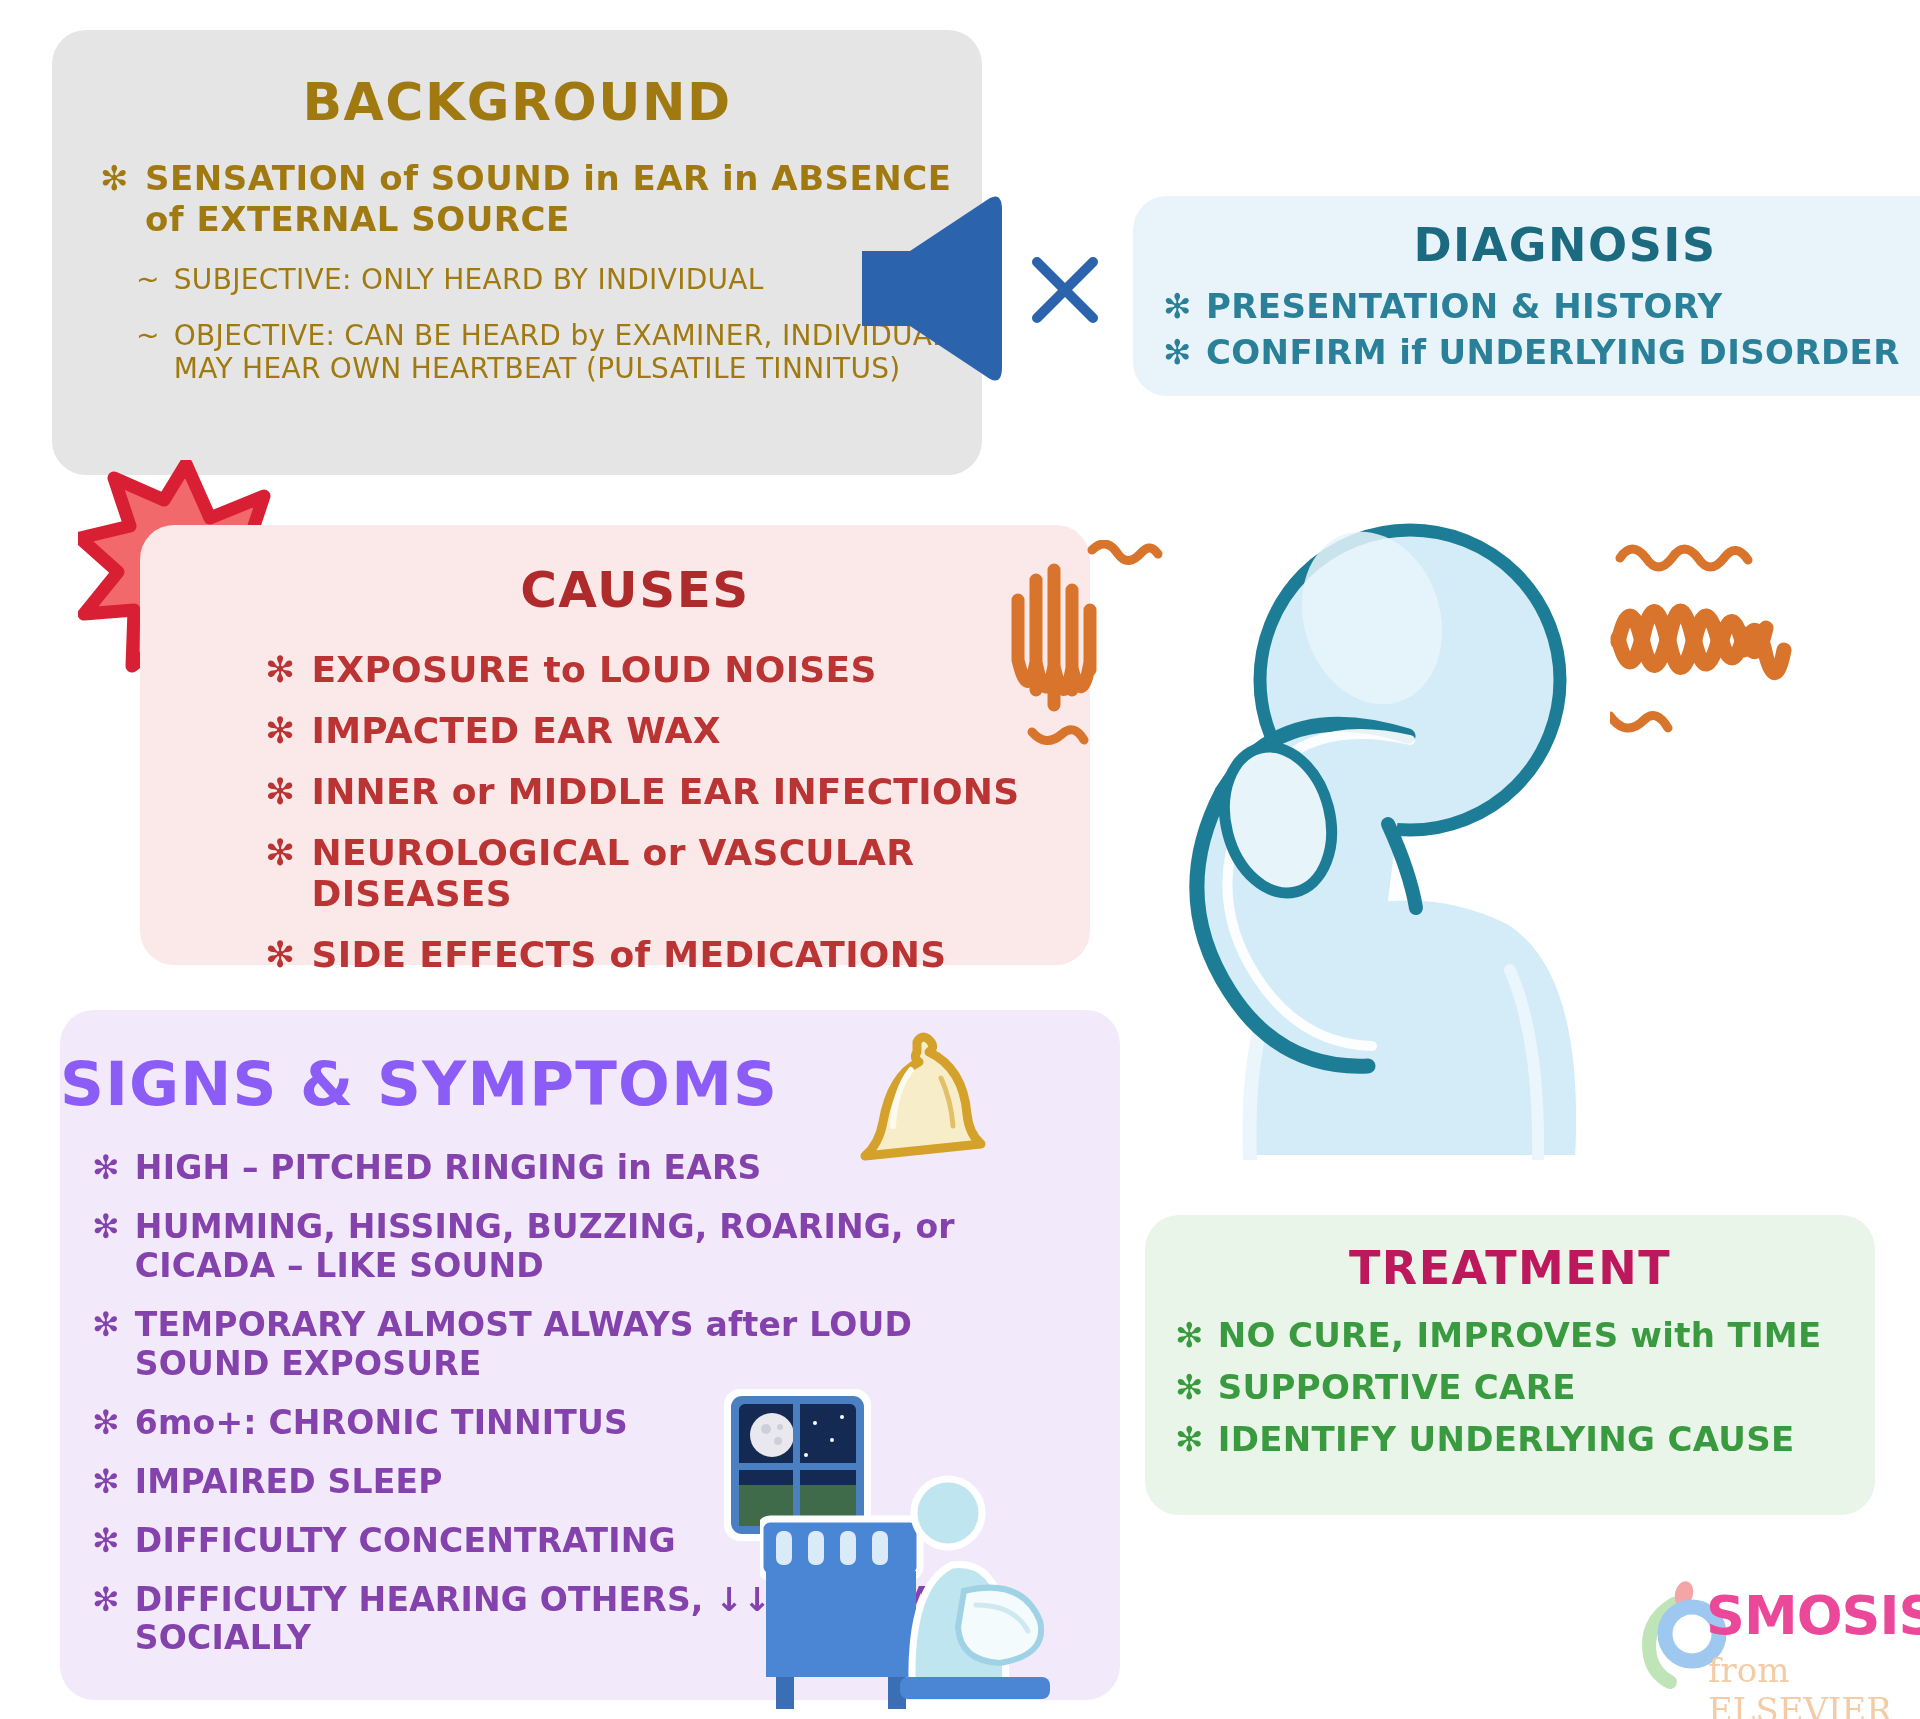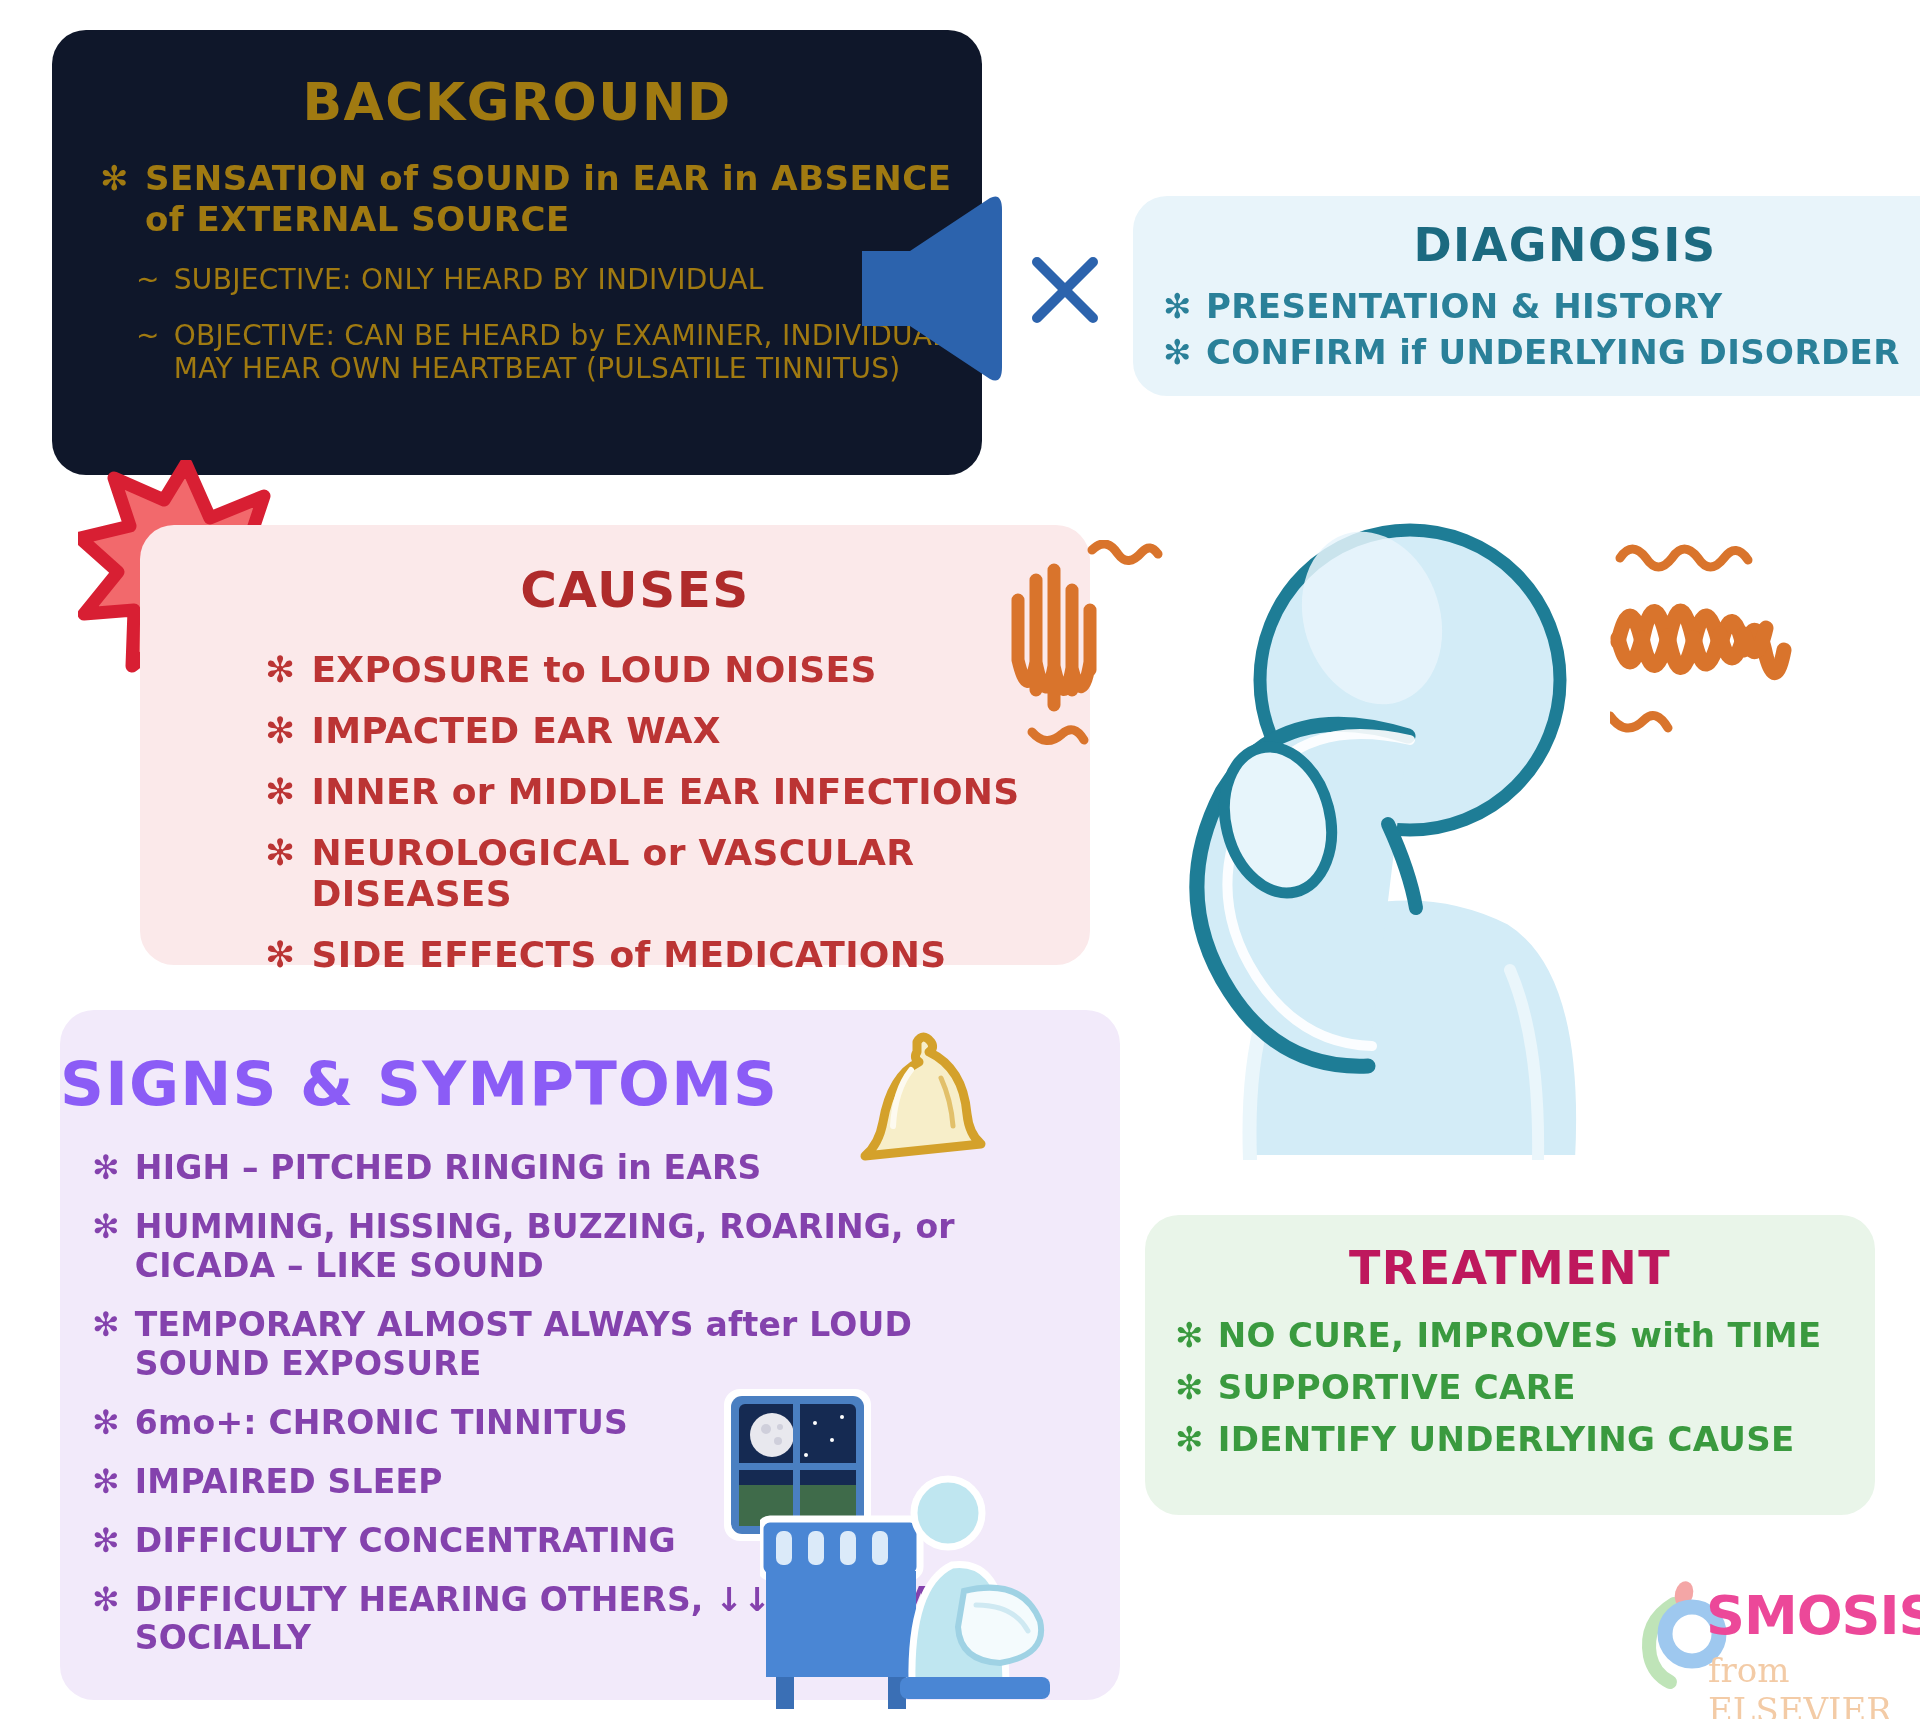--- a/index.html
+++ b/index.html
@@ -8,21 +8,21 @@
     width: 1920px; height: 1719px;
     background: #ffffff;
     font-family: "DejaVu Sans", sans-serif;
     overflow: hidden;
   }
   #page { position: relative; width: 1920px; height: 1719px; background: #fff; }
 
   .card { position: absolute; border-radius: 34px; }
 
   
-  #bg-card { left: 52px; top: 30px; width: 930px; height: 445px; background: #0f172a; }
+  #bg-card { left: 52px; top: 30px; width: 930px; height: 445px; background: #e5e5e5; }
   #bg-title {
     text-align: center; color: #a07a11; font-size: 52px; font-weight: 700;
     letter-spacing: 1.5px; margin-top: 42px; font-family: "DejaVu Sans", sans-serif;
   }
   #bg-list { margin: 26px 0 0 48px; color: #a07a11; }
   .bg-main {
     font-size: 34px; font-weight: 700; line-height: 1.22; letter-spacing: .5px;
     display: flex; gap: 16px; padding-right: 24px;
   }
   .bg-sub {

